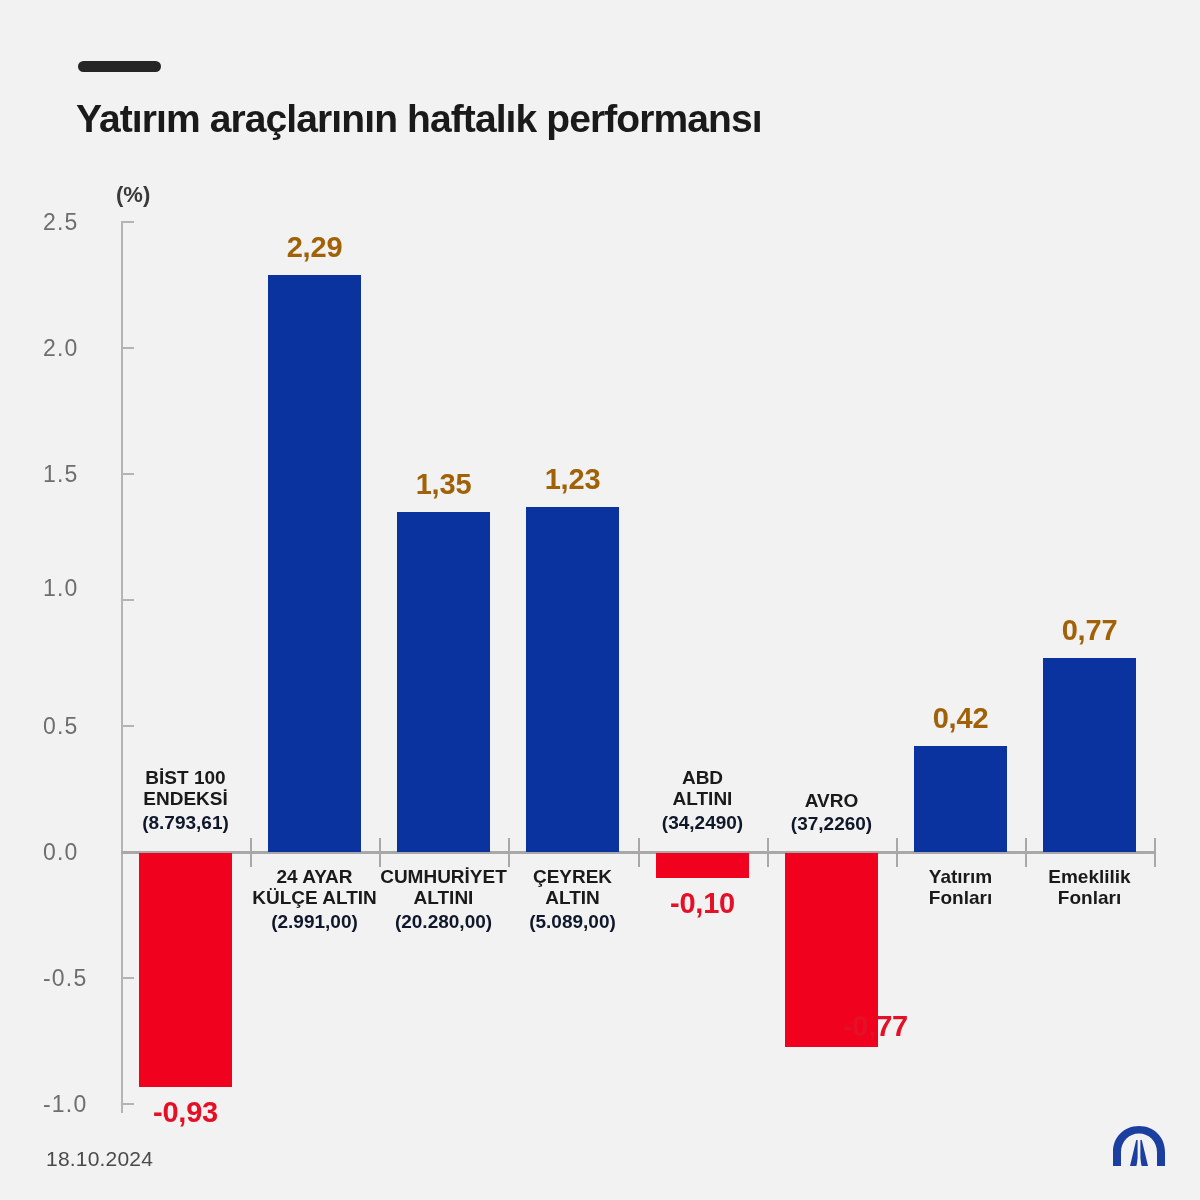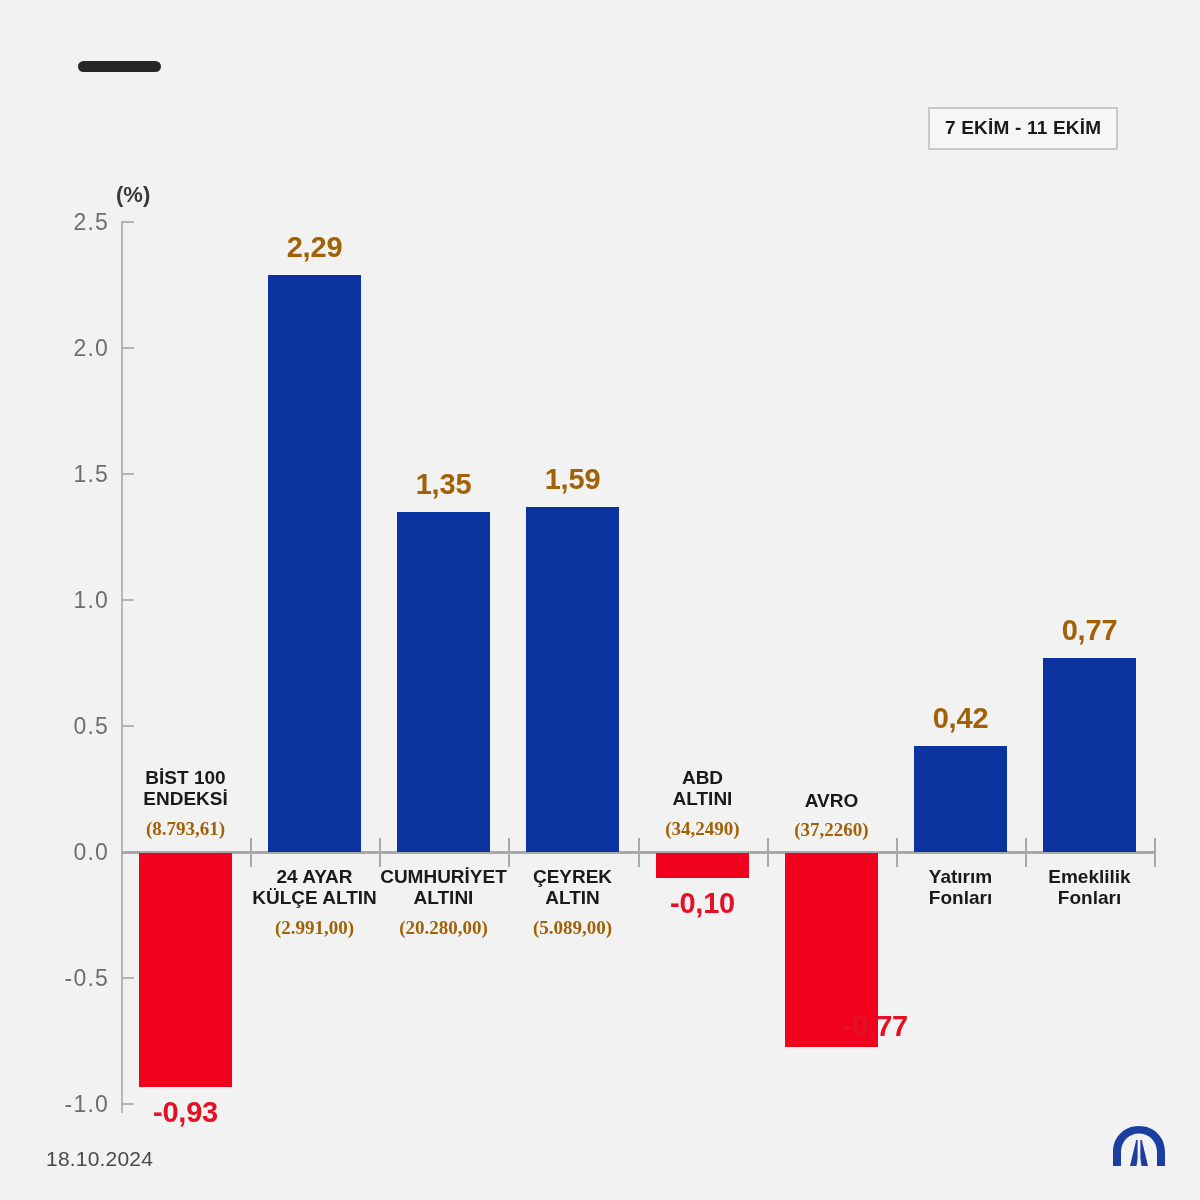--- a/index.html
+++ b/index.html
@@ -39,21 +39,21 @@
   .plot { position: absolute; left: 0; top: 0; width: 1200px; height: 1200px; }
   .axis-unit {
     position: absolute; left: 116px; top: 182px;
     font-size: 22px; font-weight: 700; color: #3a3a3a;
   }
   .y-axis-line {
     position: absolute; left: 121px; top: 222px; width: 2px; height: 891px;
     background: #b4b4b4;
   }
   .ytick-label {
-    position: absolute; right: 0; width: 66px; text-align: right;
+    position: absolute; right: 0; width: 66px; text-align: left;
     font-size: 23px; color: #6e6e6e; letter-spacing: 1.2px;
     transform: translateY(-50%);
   }
   .ytick-mark {
     position: absolute; left: 121px; width: 13px; height: 2px; background: #b4b4b4;
     transform: translateY(-50%);
   }
 
   .zero-line {
     position: absolute; left: 121px; width: 1033px; height: 3px;
@@ -74,52 +74,52 @@
     white-space: nowrap;
   }
   .bar-value.pos { color: #a16207; }
   .bar-value.neg { color: #e41025; }
 
   .cat-label {
     position: absolute; text-align: center; line-height: 1.13;
     font-size: 19px; font-weight: 700; color: #1a1a1a;
   }
   .cat-label .sub {
-    display: block; font-weight: 700; color: #a16207; font-size: 19px; margin-top: 8px; font-family: Liberation Serif, serif;
+    display: block; font-weight: 700; color: #0f172a; font-size: 19px; margin-top: 2px;
   }
 
   
   .footer-date {
     position: absolute; left: 46px; top: 1147px;
     font-size: 21px; color: #4a4a4a; letter-spacing: 0.2px;
   }
   .logo { position: absolute; left: 1108px; top: 1122px; width: 62px; height: 48px; }
 </style>
 </head>
 <body>
 
 <div id="page">
 
   <div class="accent-rule"></div>
 
+  <div class="title">Yatırım araçlarının haftalık performansı</div>
 
-  <div class="date-badge">7 EKİM - 11 EKİM</div>
 
 
   <div class="plot" id="plot">
     <div class="axis-unit">(%)</div>
     <div class="y-axis-line"></div>
     <div id="yticks">
         <div class="ytick-label" style="top: 222px; right: 1091px;">2.5</div>
         <div class="ytick-mark" style="top: 222px;"></div>
         <div class="ytick-label" style="top: 348px; right: 1091px;">2.0</div>
         <div class="ytick-mark" style="top: 348px;"></div>
         <div class="ytick-label" style="top: 474px; right: 1091px;">1.5</div>
         <div class="ytick-mark" style="top: 474px;"></div>
-        <div class="ytick-label" style="top: 600px; right: 1091px;">1.0</div>
+        <div class="ytick-label" style="top: 588px; right: 1091px;">1.0</div>
         <div class="ytick-mark" style="top: 600px;"></div>
         <div class="ytick-label" style="top: 726px; right: 1091px;">0.5</div>
         <div class="ytick-mark" style="top: 726px;"></div>
         <div class="ytick-label" style="top: 852px; right: 1091px;">0.0</div>
         <div class="ytick-mark" style="top: 852px;"></div>
         <div class="ytick-label" style="top: 978px; right: 1091px;">-0.5</div>
         <div class="ytick-mark" style="top: 978px;"></div>
         <div class="ytick-label" style="top: 1104px; right: 1091px;">-1.0</div>
         <div class="ytick-mark" style="top: 1104px;"></div>
       </div>
@@ -138,21 +138,21 @@
         <div class="bar neg" style="left: 139px; width: 93px; height: 234.36px; top: 853px;"></div>
         <div class="bar-value neg" style="left: 109px; width: 153px; top: 1096.36px;">-0,93</div>
         <div class="cat-label" style="left: 107px; width: 157px; top: 767px;"><span>BİST 100</span><br><span>ENDEKSİ</span><span class="sub">(8.793,61)</span></div>
         <div class="bar pos" style="left: 268px; width: 93px; height: 577.08px; top: 274.92px;"></div>
         <div class="bar-value pos" style="left: 238px; width: 153px; top: 230.92px;">2,29</div>
         <div class="cat-label" style="left: 236px; width: 157px; top: 866px;"><span>24 AYAR</span><br><span>KÜLÇE ALTIN</span><span class="sub">(2.991,00)</span></div>
         <div class="bar pos" style="left: 397px; width: 93px; height: 340.2px; top: 511.8px;"></div>
         <div class="bar-value pos" style="left: 367px; width: 153px; top: 467.8px;">1,35</div>
         <div class="cat-label" style="left: 365px; width: 157px; top: 866px;"><span>CUMHURİYET</span><br><span>ALTINI</span><span class="sub">(20.280,00)</span></div>
         <div class="bar pos" style="left: 526px; width: 93px; height: 345.24px; top: 506.76px;"></div>
-        <div class="bar-value pos" style="left: 496px; width: 153px; top: 462.76px;">1,59</div>
+        <div class="bar-value pos" style="left: 496px; width: 153px; top: 462.76px;">1,23</div>
         <div class="cat-label" style="left: 494px; width: 157px; top: 866px;"><span>ÇEYREK</span><br><span>ALTIN</span><span class="sub">(5.089,00)</span></div>
         <div class="bar neg" style="left: 656px; width: 93px; height: 25.2px; top: 853px;"></div>
         <div class="bar-value neg" style="left: 626px; width: 153px; top: 887.2px;">-0,10</div>
         <div class="cat-label" style="left: 624px; width: 157px; top: 767px;"><span>ABD</span><br><span>ALTINI</span><span class="sub">(34,2490)</span></div>
         <div class="bar neg" style="left: 785px; width: 93px; height: 194.04px; top: 853px;"></div>
         <div class="bar-value neg" style="left: 755px; width: 153px; top: 1010px; text-align: right;">-0,77</div>
         <div class="cat-label" style="left: 753px; width: 157px; top: 790px;"><span>AVRO</span><span class="sub">(37,2260)</span></div>
         <div class="bar pos" style="left: 914px; width: 93px; height: 105.84px; top: 746.16px;"></div>
         <div class="bar-value pos" style="left: 884px; width: 153px; top: 702.16px;">0,42</div>
         <div class="cat-label" style="left: 882px; width: 157px; top: 866px;"><span>Yatırım</span><br><span>Fonları</span></div>

